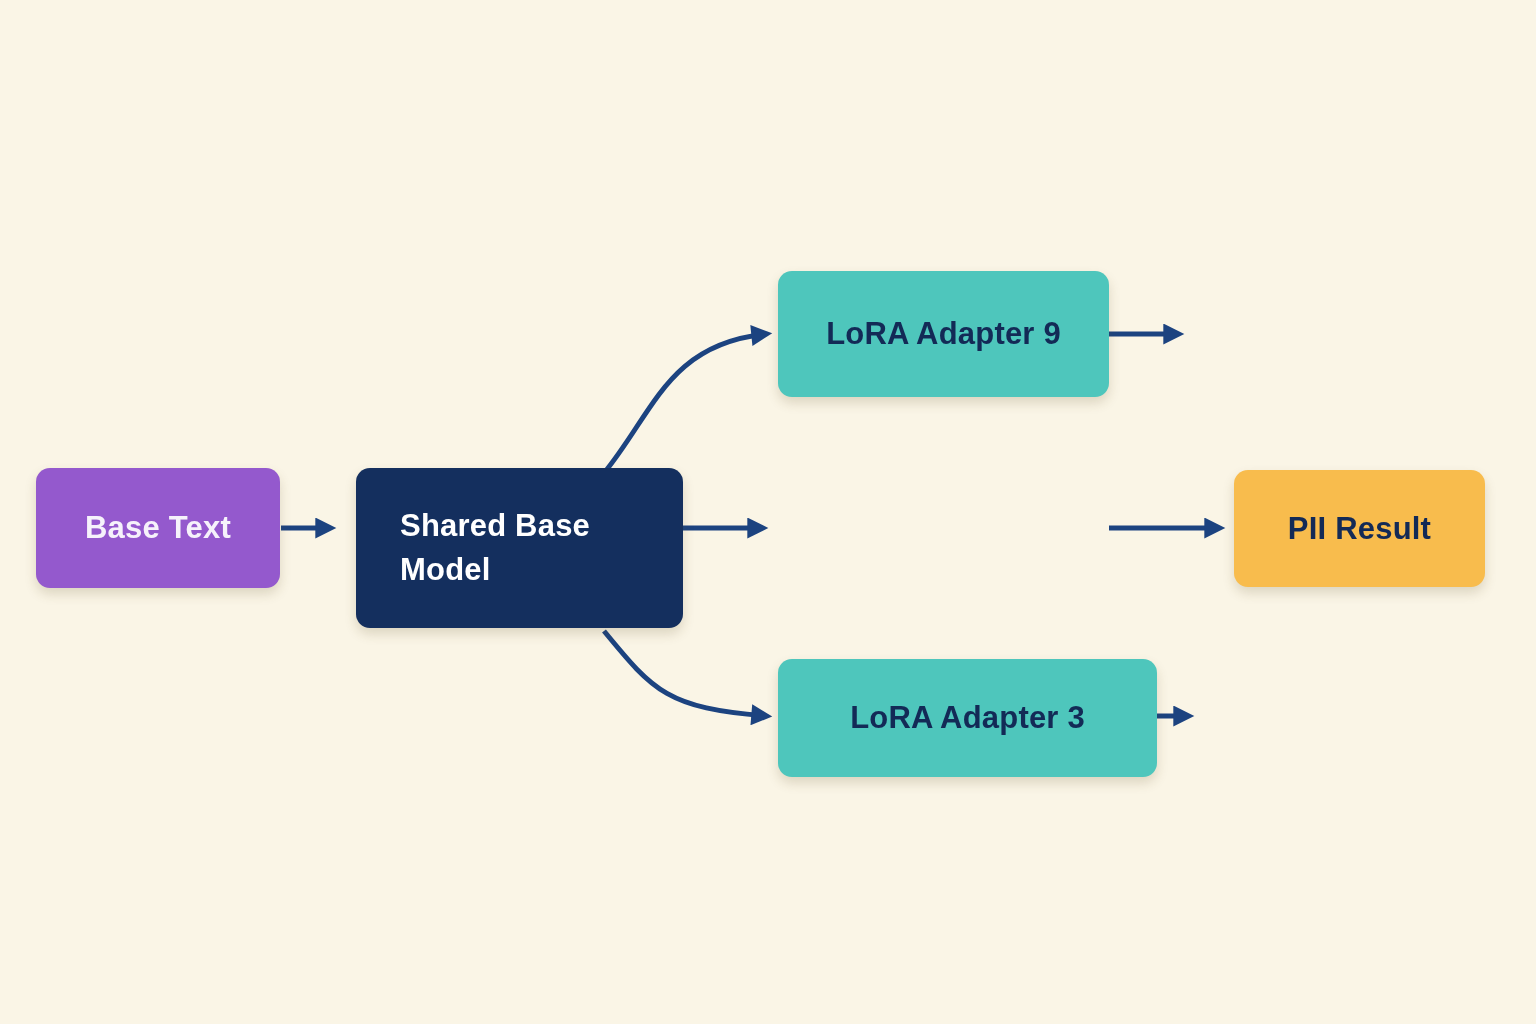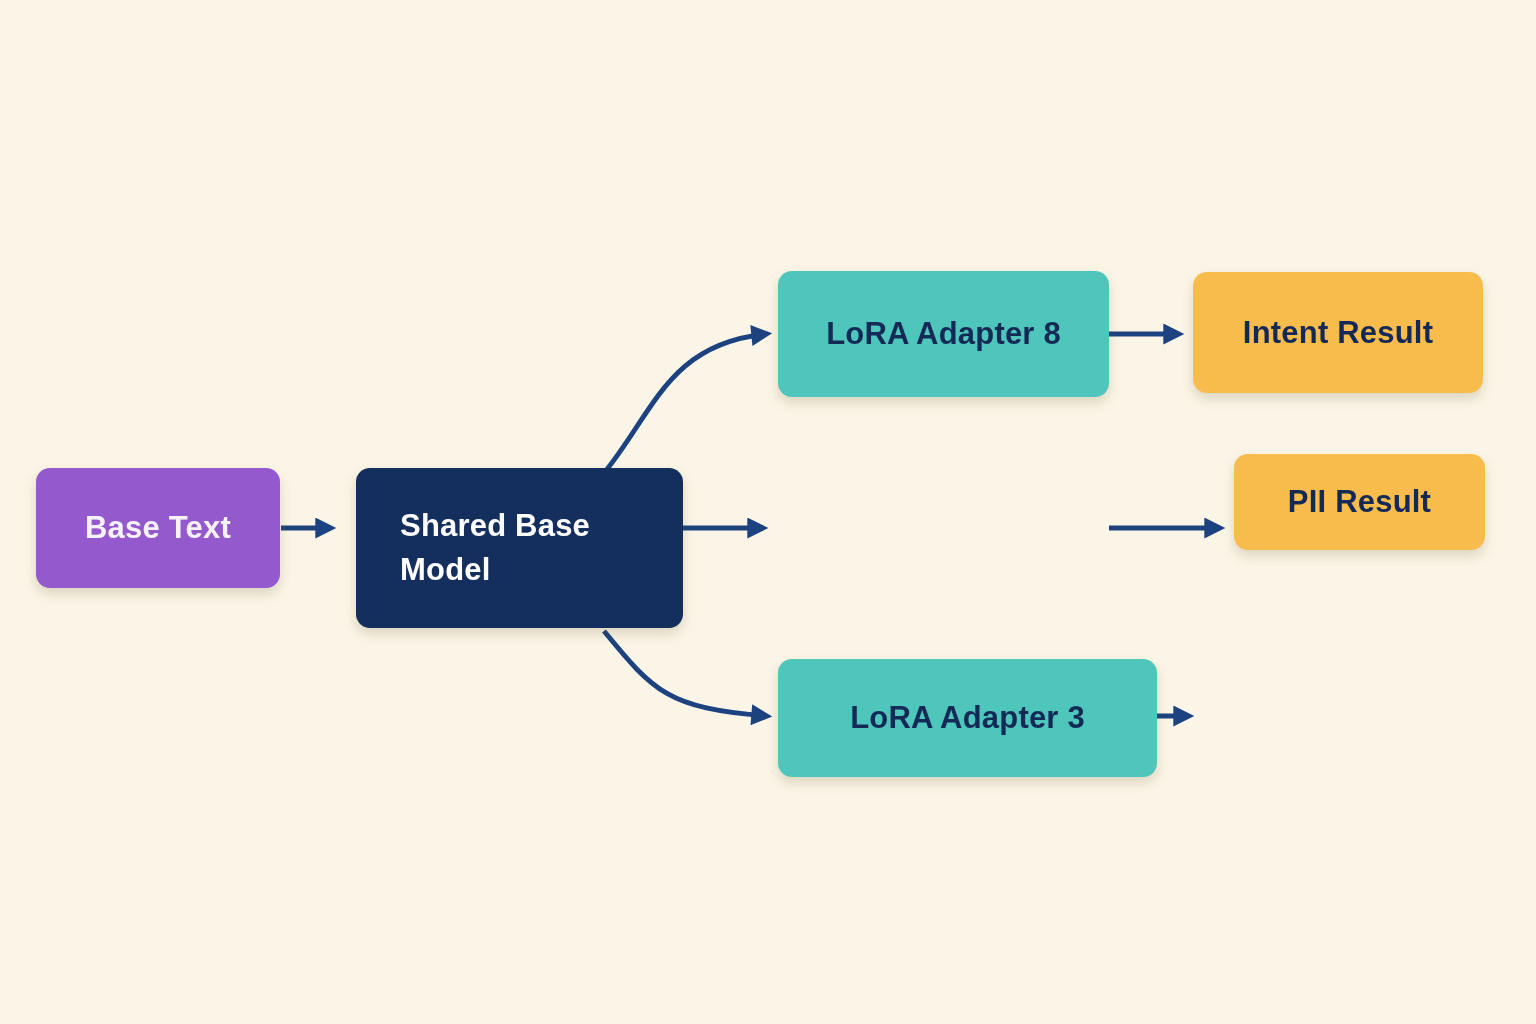--- a/index.html
+++ b/index.html
@@ -31,21 +31,21 @@
   .node.navy   { background: #142F5E; color: #FFFFFF; justify-content: flex-start; padding: 0 44px; text-align: left; line-height: 1.42; }
   .node.teal   { background: #4EC6BC; color: #132A56; }
   .node.yellow { background: #F8BC4D; color: #132A56; }
 
   #n-input    { left: 36px;   top: 468px; width: 244px; height: 120px; }
   #n-base     { left: 340px;  top: 468px; width: 327px; height: 160px; margin-left: 16px; }
   #n-adapter1 { left: 778px;  top: 271px; width: 331px; height: 126px; }
   #n-adapter2 { left: 778px;  top: 470px; width: 331px; height: 117px; }
   #n-adapter3 { left: 778px;  top: 659px; width: 379px; height: 118px; }
   #n-result1  { left: 1193px; top: 272px; width: 290px; height: 121px; }
-  #n-result2  { left: 1234px; top: 454px; width: 251px; height: 96px; }
+  #n-result2  { left: 1234px; top: 470px; width: 251px; height: 117px; }
   #n-result3  { left: 1203px; top: 659px; width: 284px; height: 118px; }
 
   svg.edges {
     position: absolute;
     left: 0; top: 0;
     width: 1536px;
     height: 1024px;
     pointer-events: none;
   }
   svg.edges path.edge {
@@ -76,30 +76,27 @@
 
   <div class="node purple" id="n-input">
     <span>Base Text</span>
   </div>
 
   <div class="node navy" id="n-base">
     <span>Shared Base Model</span>
   </div>
 
   <div class="node teal" id="n-adapter1">
-    <span>LoRA Adapter 8</span>
+    <span>LoRA Adapter 9</span>
   </div>
 
 
   <div class="node teal" id="n-adapter3">
     <span>LoRA Adapter 3</span>
   </div>
 
-  <div class="node yellow" id="n-result1">
-    <span>Intent Result</span>
-  </div>
 
   <div class="node yellow" id="n-result2">
     <span>PII Result</span>
   </div>
 
 
 </div>
 
 </body></html>

